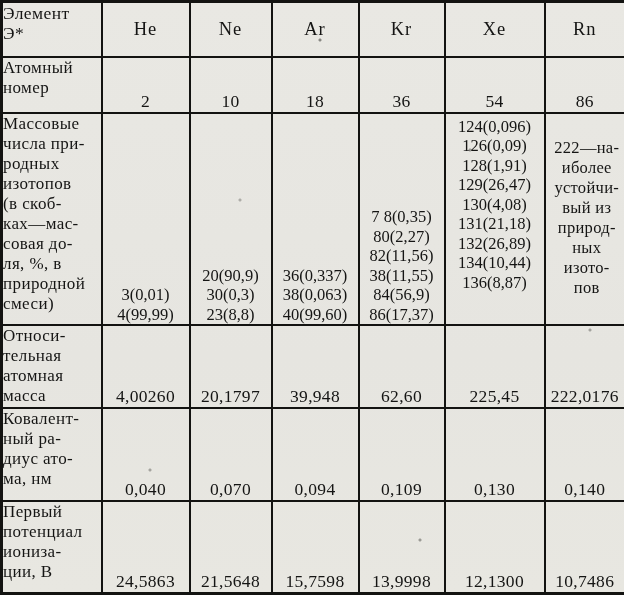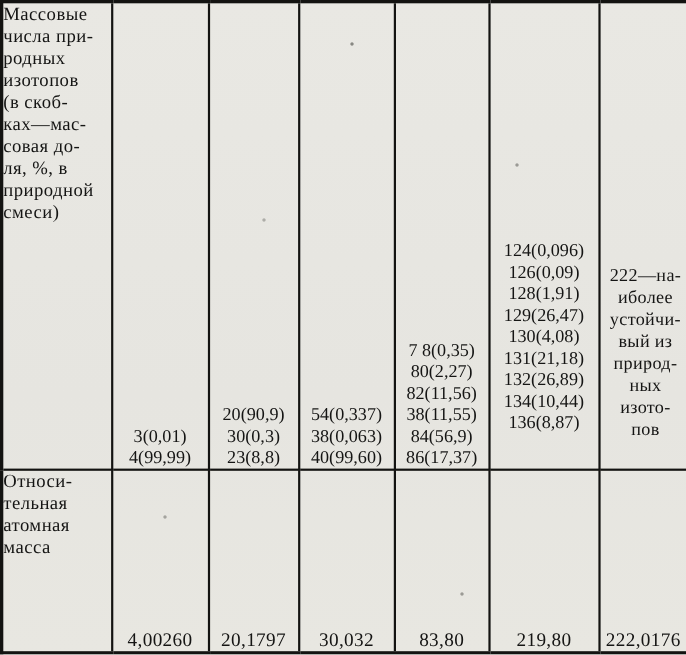--- a/index.html
+++ b/index.html
@@ -98,39 +98,59 @@
       <col style="width:100px">
         <col style="width:88px">
         <col style="width:82px">
       <col style="width:87px">
         <col style="width:86px">
         <col style="width:100px">
         <col style="width:81px">
     </colgroup>
 
     <tbody>
-
+        <tr style="height:55px">
+      <th class="label-cell corner-cell">Элемент
+Э*</th>
+      <th class="el-cell">He</th>
+      <th class="el-cell">Ne</th>
+      <th class="el-cell">Ar</th>
+      <th class="el-cell">Kr</th>
+      <th class="el-cell">Xe</th>
+      <th class="el-cell">Rn</th>
+    </tr>
+
+    <tr style="height:55px">
+      <td class="label-cell">Атомный
+номер</td>
+      <td class="num-cell">2</td>
+      <td class="num-cell">10</td>
+      <td class="num-cell">18</td>
+      <td class="num-cell">36</td>
+      <td class="num-cell">54</td>
+      <td class="num-cell">86</td>
+    </tr>
 
     <tr style="height:198px">
       <td class="label-cell">Массовые
 числа при-
 родных
 изотопов
 (в скоб-
 ках—мас-
 совая до-
 ля, %, в
 природной
 смеси)</td>
       <td class="iso-cell">3(0,01)
 4(99,99)</td>
       <td class="iso-cell">20(90,9)
 30(0,3)
 23(8,8)</td>
-      <td class="iso-cell">54(0,337)
+      <td class="iso-cell">36(0,337)
 38(0,063)
 40(99,60)</td>
       <td class="iso-cell">7 8(0,35)
 80(2,27)
 82(11,56)
 38(11,55)
 84(56,9)
 86(17,37)</td>
       <td class="iso-cell xe">124(0,096)
 126(0,09)
@@ -151,22 +171,46 @@
 пов</td>
     </tr>
 
     <tr style="height:77px">
       <td class="label-cell">Относи-
 тельная
 атомная
 масса</td>
       <td class="num-cell">4,00260</td>
       <td class="num-cell">20,1797</td>
-      <td class="num-cell">30,032</td>
-      <td class="num-cell">83,80</td>
-      <td class="num-cell">219,80</td>
+      <td class="num-cell">39,948</td>
+      <td class="num-cell">62,60</td>
+      <td class="num-cell">225,45</td>
       <td class="num-cell">222,0176</td>
     </tr>
 
-
+    <tr style="height:92px">
+      <td class="label-cell">Ковалент-
+ный ра-
+диус ато-
+ма, нм</td>
+      <td class="num-cell">0,040</td>
+      <td class="num-cell">0,070</td>
+      <td class="num-cell">0,094</td>
+      <td class="num-cell">0,109</td>
+      <td class="num-cell">0,130</td>
+      <td class="num-cell">0,140</td>
+    </tr>
+
+    <tr style="height:91px">
+      <td class="label-cell">Первый
+потенциал
+иониза-
+ции, В</td>
+      <td class="num-cell">24,5863</td>
+      <td class="num-cell">21,5648</td>
+      <td class="num-cell">15,7598</td>
+      <td class="num-cell">13,9998</td>
+      <td class="num-cell">12,1300</td>
+      <td class="num-cell">10,7486</td>
+    </tr>
   </tbody>
     </table>
 </div>
 
 </body></html>

